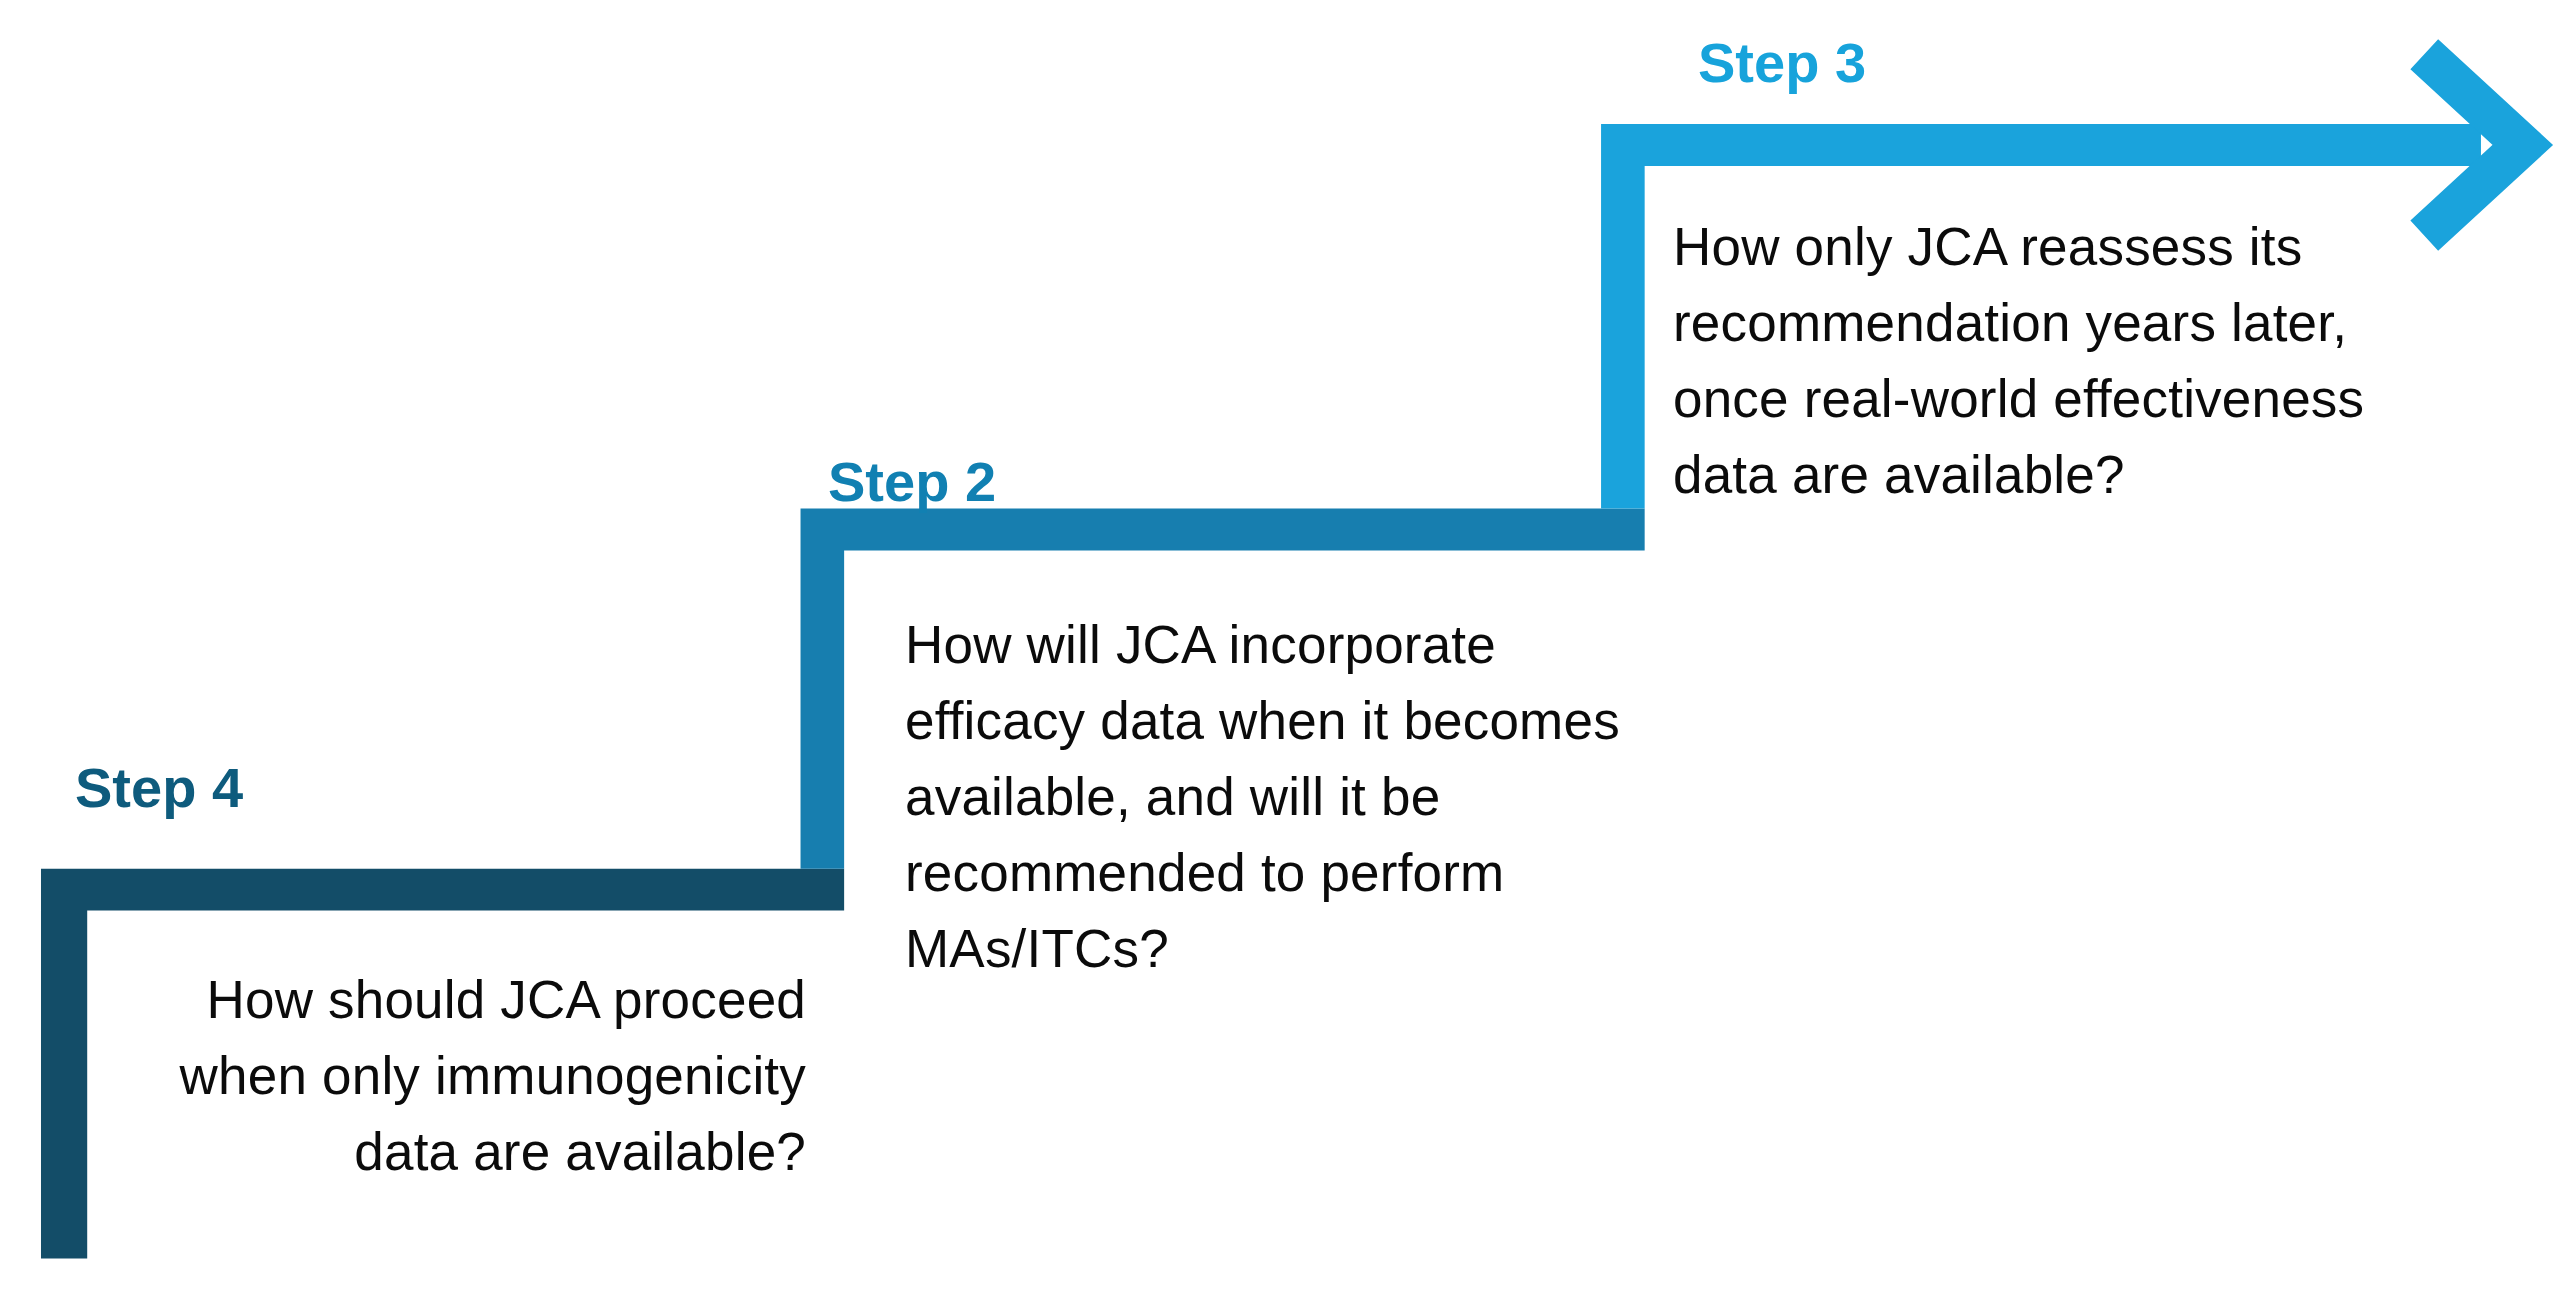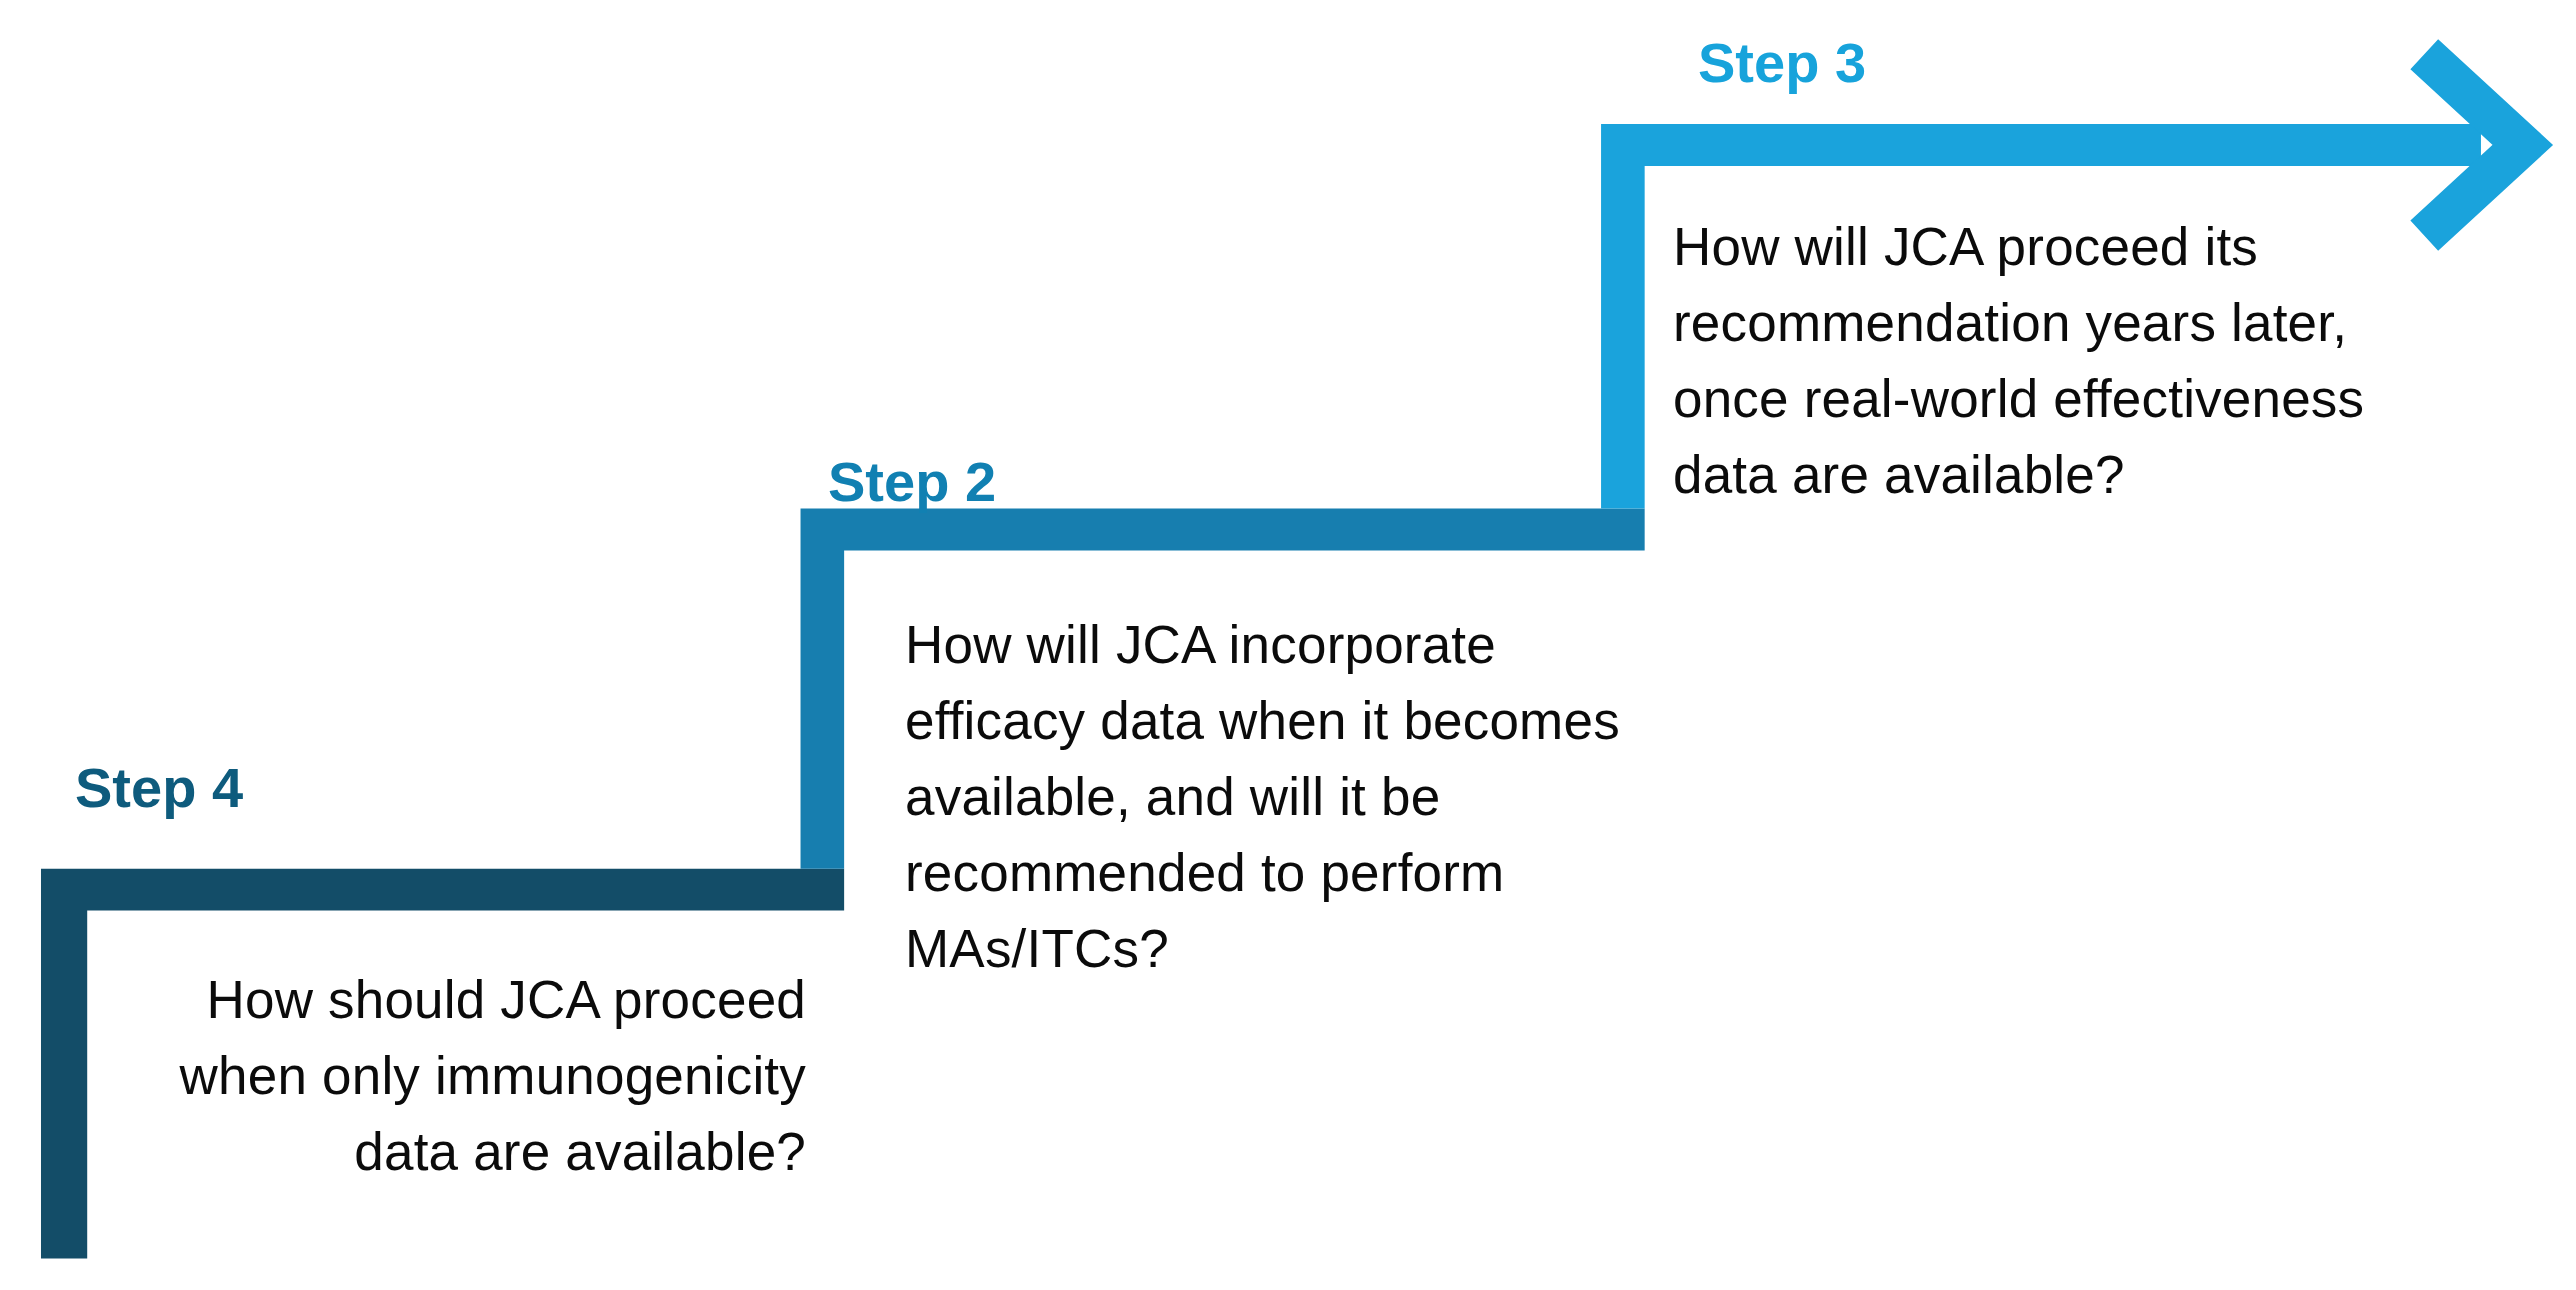--- a/index.html
+++ b/index.html
@@ -59,16 +59,16 @@
     <path d="M2780,62 L2893,166 L2780,270" fill="none" stroke-width="47" stroke-linejoin="miter" stroke-linecap="butt" stroke="#1AA3DC"></path>
   </svg>
 
   <div class="step-label s1" style="color: rgb(14, 91, 125);">Step 4</div>
   <div class="step-text s1">How should JCA proceed when only immunogenicity data are available?</div>
 
   <div class="step-label s2" style="color: rgb(17, 128, 178); margin-top: 48px;">Step 2</div>
   <div class="step-text s2">How will JCA incorporate efficacy data when it becomes available, and will it be recommended to perform MAs/ITCs?</div>
 
   <div class="step-label s3" style="color: rgb(23, 163, 219);">Step 3</div>
-  <div class="step-text s3">How will JCA proceed its recommendation years later, once real-world effectiveness data are available?</div>
+  <div class="step-text s3">How only JCA reassess its recommendation years later, once real-world effectiveness data are available?</div>
 
 </div>
 
 
 </body></html>

